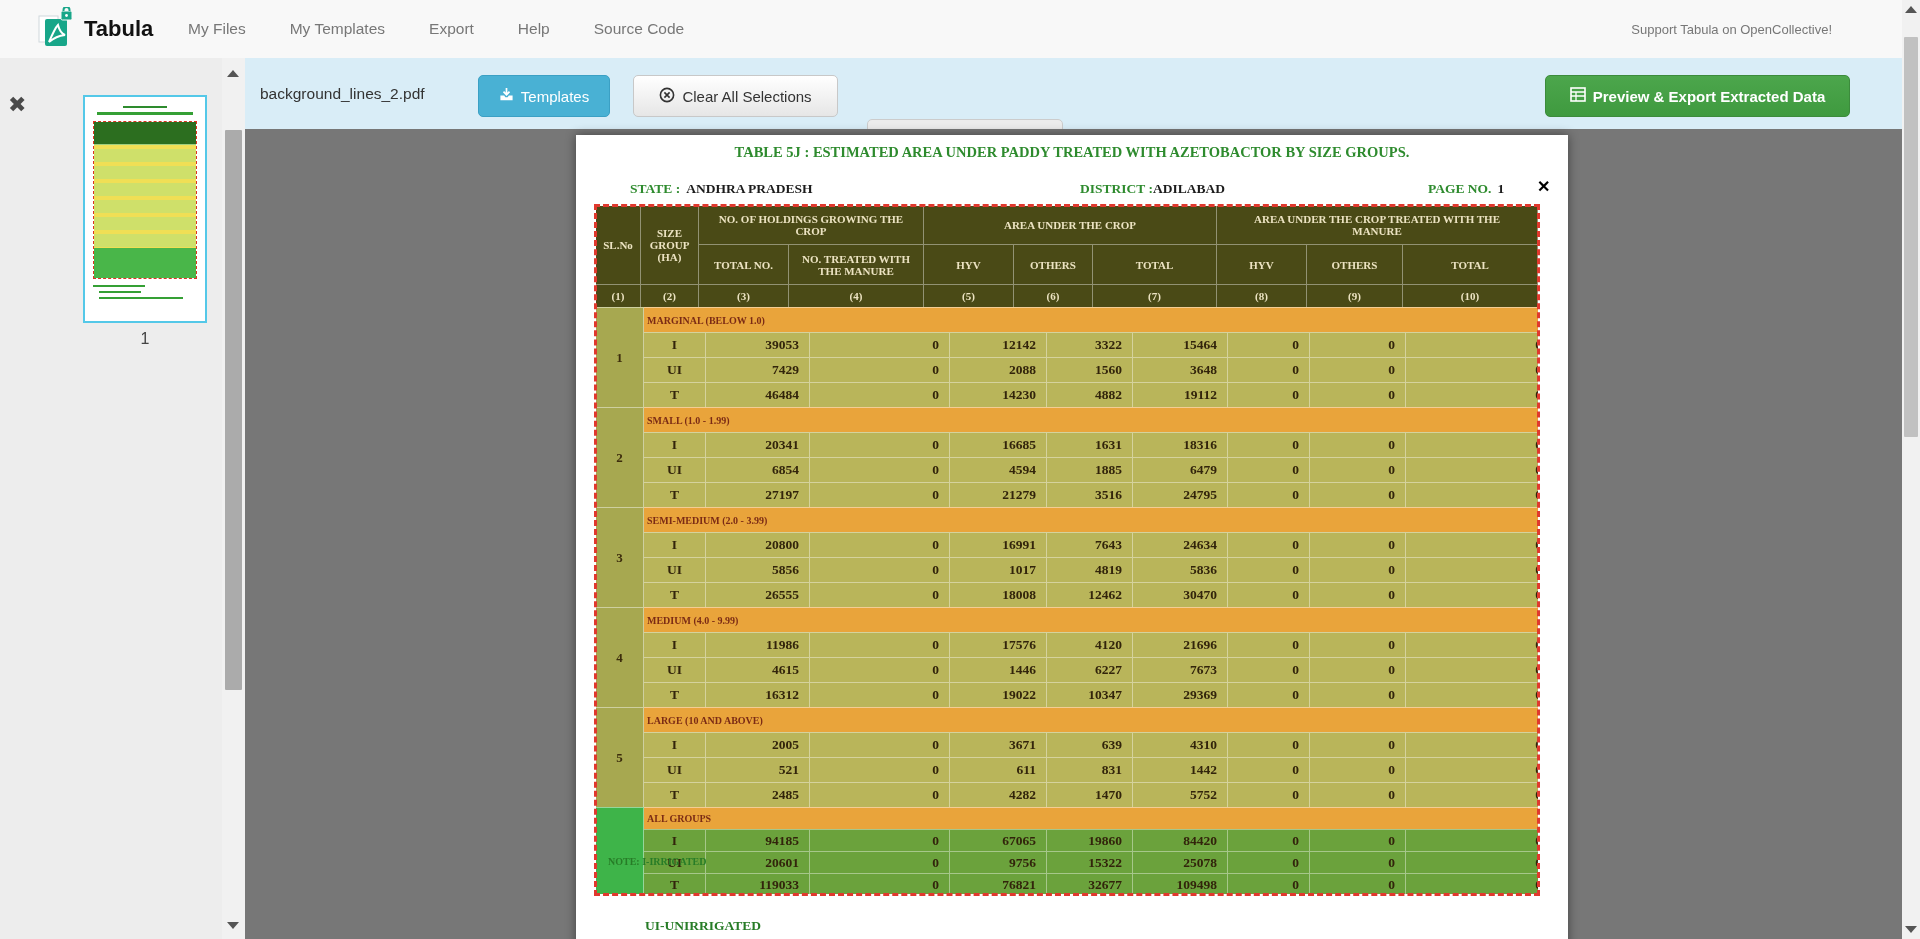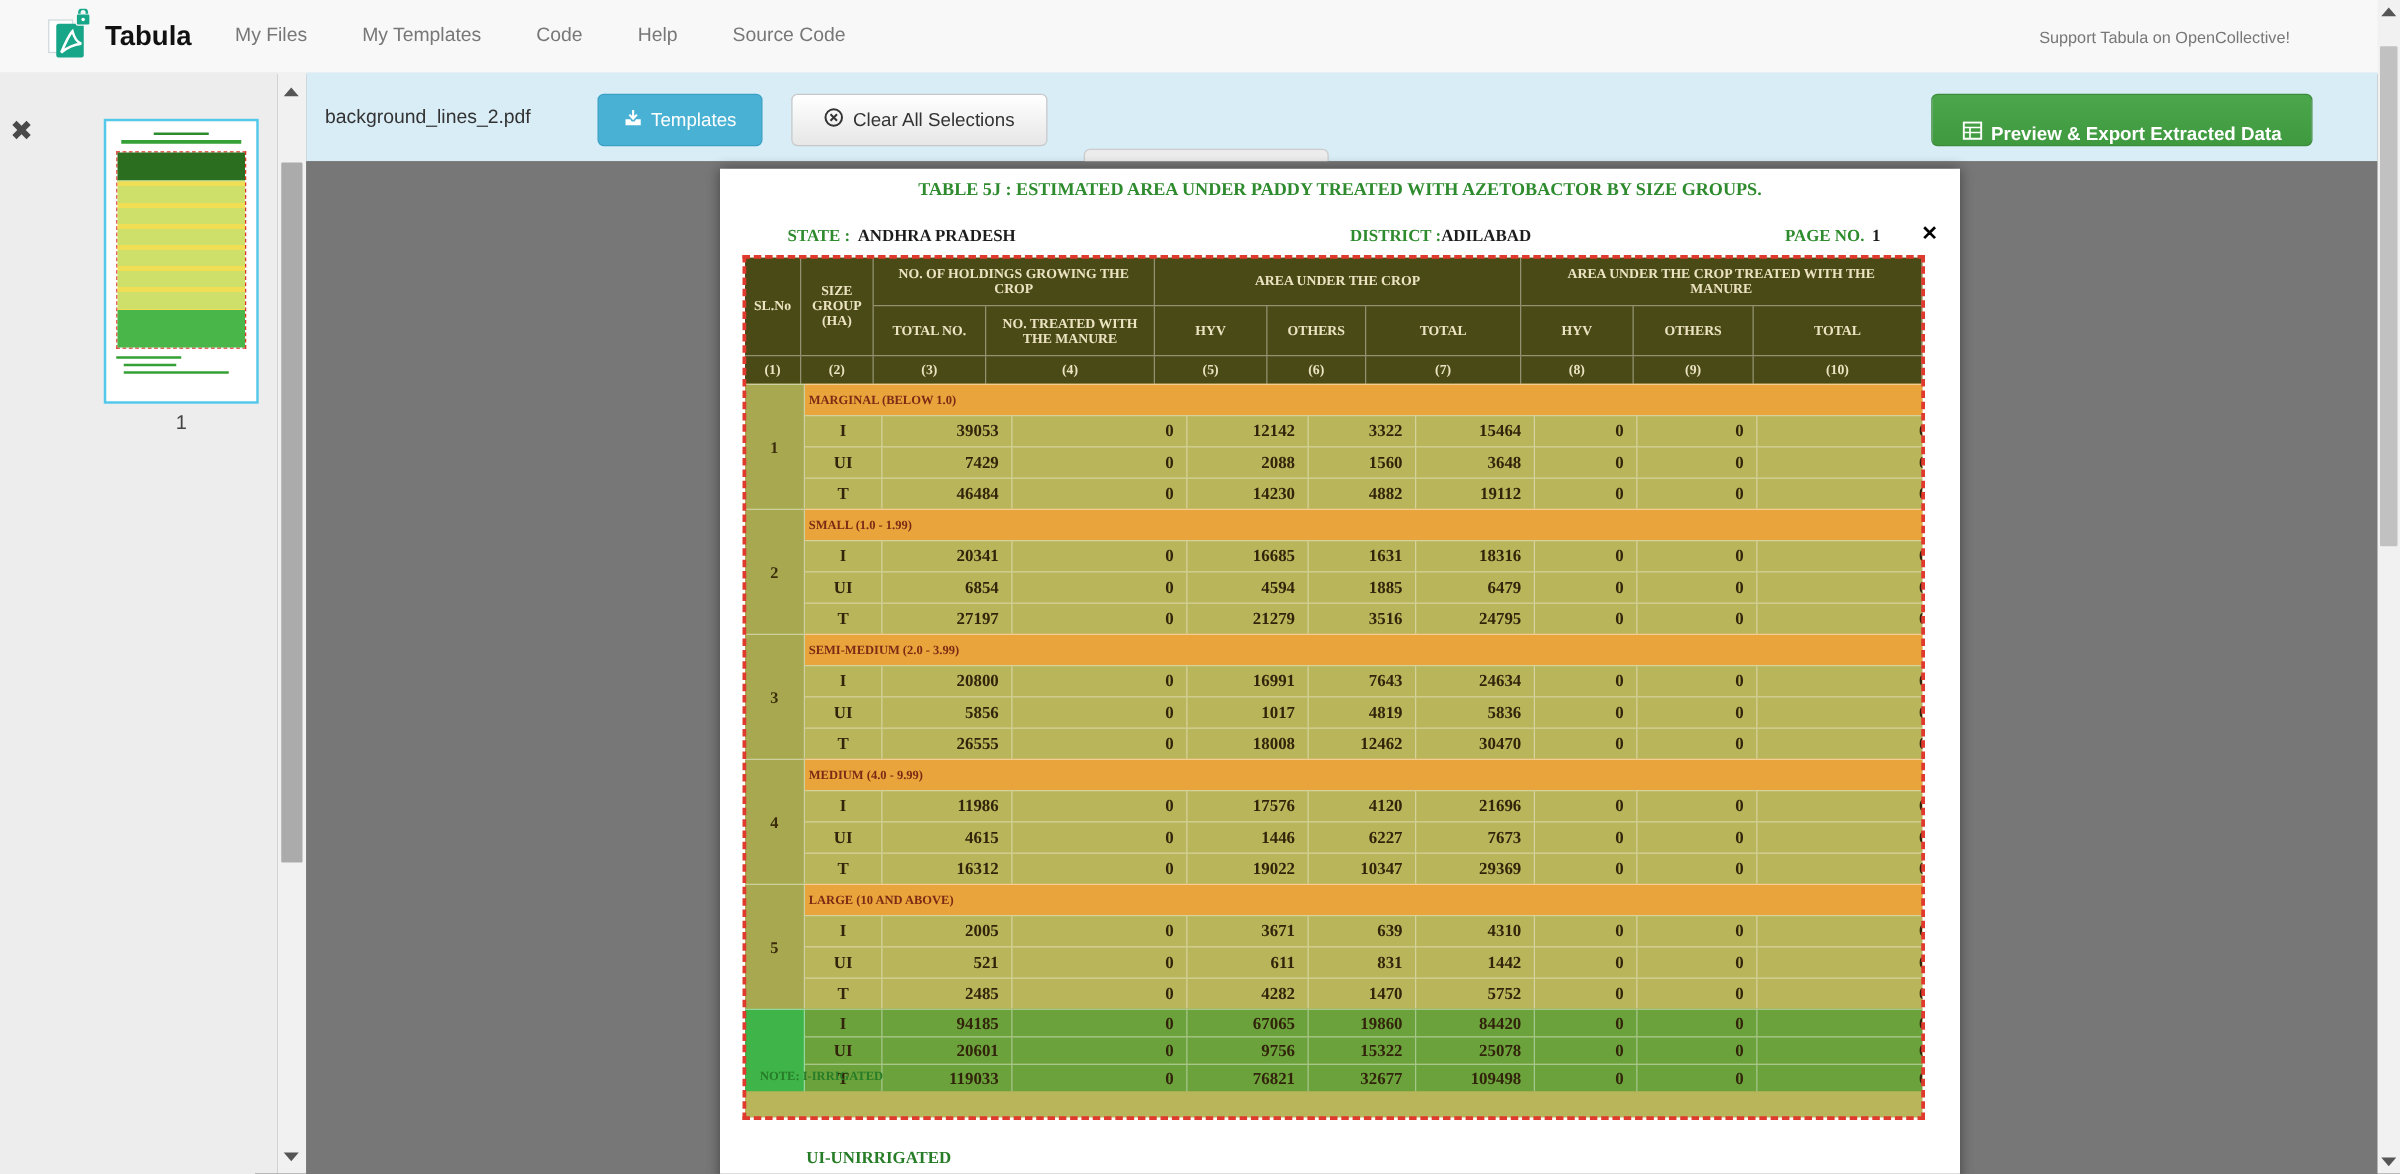--- a/index.html
+++ b/index.html
@@ -15,21 +15,21 @@
   .nav-support{right:88px;top:0;height:58px;display:flex;align-items:center;font-size:13px;color:#777;cursor:pointer;}
   
   .toolbar{left:245px;top:58px;width:1657px;height:71px;background:var(--toolbar_bg,#d9edf7);}
   .filename{left:15px;top:0;height:71px;display:flex;align-items:center;font-size:15.5px;color:#333;}
   .btn{position:absolute;top:17px;height:42px;border-radius:5px;display:flex;align-items:center;justify-content:center;
        gap:7px;font-size:15px;cursor:pointer;box-sizing:border-box;padding:0 14px;}
   .btn-templates{left:233px;width:132px;background:var(--accent_blue,#49b1d4);border:1px solid #3ba0c4;color:#fff;}
   .btn-clear{left:388px;width:205px;background:linear-gradient(#ffffff,#e6e6e6);border:1px solid #c8c8c8;color:#333;}
   .btn-auto{left:622px;width:196px;background:#ececec;border:1px solid #ccc;color:#a3a3a3;cursor:default;margin-top:44px;}
   .btn-export{left:1300px;width:305px;background:linear-gradient(var(--accent_green,#4ca64c),#3f9a3f);
-              border:1px solid #3c8b3c;color:#fff;font-weight:bold;align-items:flex-end;}
+              border:1px solid #3c8b3c;color:#fff;font-weight:bold;}
   
   .sidebar{left:0;top:58px;width:222px;height:881px;background:#ededed;}
   .thumb-remove{left:8px;top:36px;font-size:22px;font-weight:bold;color:#4a4a4a;cursor:pointer;line-height:1;}
   .thumb-page{left:83px;top:37px;width:124px;height:228px;background:#fff;border:2px solid var(--thumb_border,#54c8e8);
               box-sizing:border-box;cursor:pointer;}
   .t-line{position:absolute;background:#2e8b2e;height:2px;}
   .t-l1{left:38px;top:9px;width:44px;}
   .t-l2{left:12px;top:15px;width:96px;height:3px;background:#35a035;}
   .t-table{position:absolute;left:8px;top:24px;width:104px;height:158px;border:1px dashed #dd3322;box-sizing:border-box;}
   .t-head{height:22px;background:#2c6e1f;border-bottom:1px solid #9fcf7f;}
@@ -109,21 +109,21 @@
         <rect x="23" y="4" width="11" height="9" rx="1.5" fill="#18a689" stroke="#f8f8f8"></rect>
         <path d="M25.5 4 v-1 a3 3 0 0 1 6 0 v1" fill="none" stroke="#18a689" stroke-width="2"></path>
         <circle cx="28.5" cy="8.5" r="1.4" fill="#fff"></circle>
       </svg>
     </span>
     <span class="brand-name">Tabula</span>
   </div>
   <div class="abs nav-menu">
     <span class="nav-item">My Files</span>
     <span class="nav-item">My Templates</span>
-    <span class="nav-item">Code</span>
+    <span class="nav-item">Export</span>
     <span class="nav-item">Help</span>
     <span class="nav-item">Source Code</span>
   </div>
   <div class="abs nav-support">Support Tabula on OpenCollective!</div>
 </div>
 
 <div class="abs toolbar">
   <div class="abs filename">background_lines_2.pdf</div>
 
   <div class="btn btn-templates">
@@ -441,20 +441,21 @@
                 <div class="cell val v4">5752</div>
                 <div class="cell val v5">0</div>
                 <div class="cell val v6">0</div>
                 <div class="cell val v7">0</div>
               </div>
             </div>
           </div>
           <div class="section green">
             <div class="sl-cell"></div>
             <div class="sec-right">
+              <div class="band">ALL GROUPS</div>
               <div class="drow">
                 <div class="cell lab">I</div>
                 <div class="cell val v0">94185</div>
                 <div class="cell val v1">0</div>
                 <div class="cell val v2">67065</div>
                 <div class="cell val v3">19860</div>
                 <div class="cell val v4">84420</div>
                 <div class="cell val v5">0</div>
                 <div class="cell val v6">0</div>
                 <div class="cell val v7">0</div>

